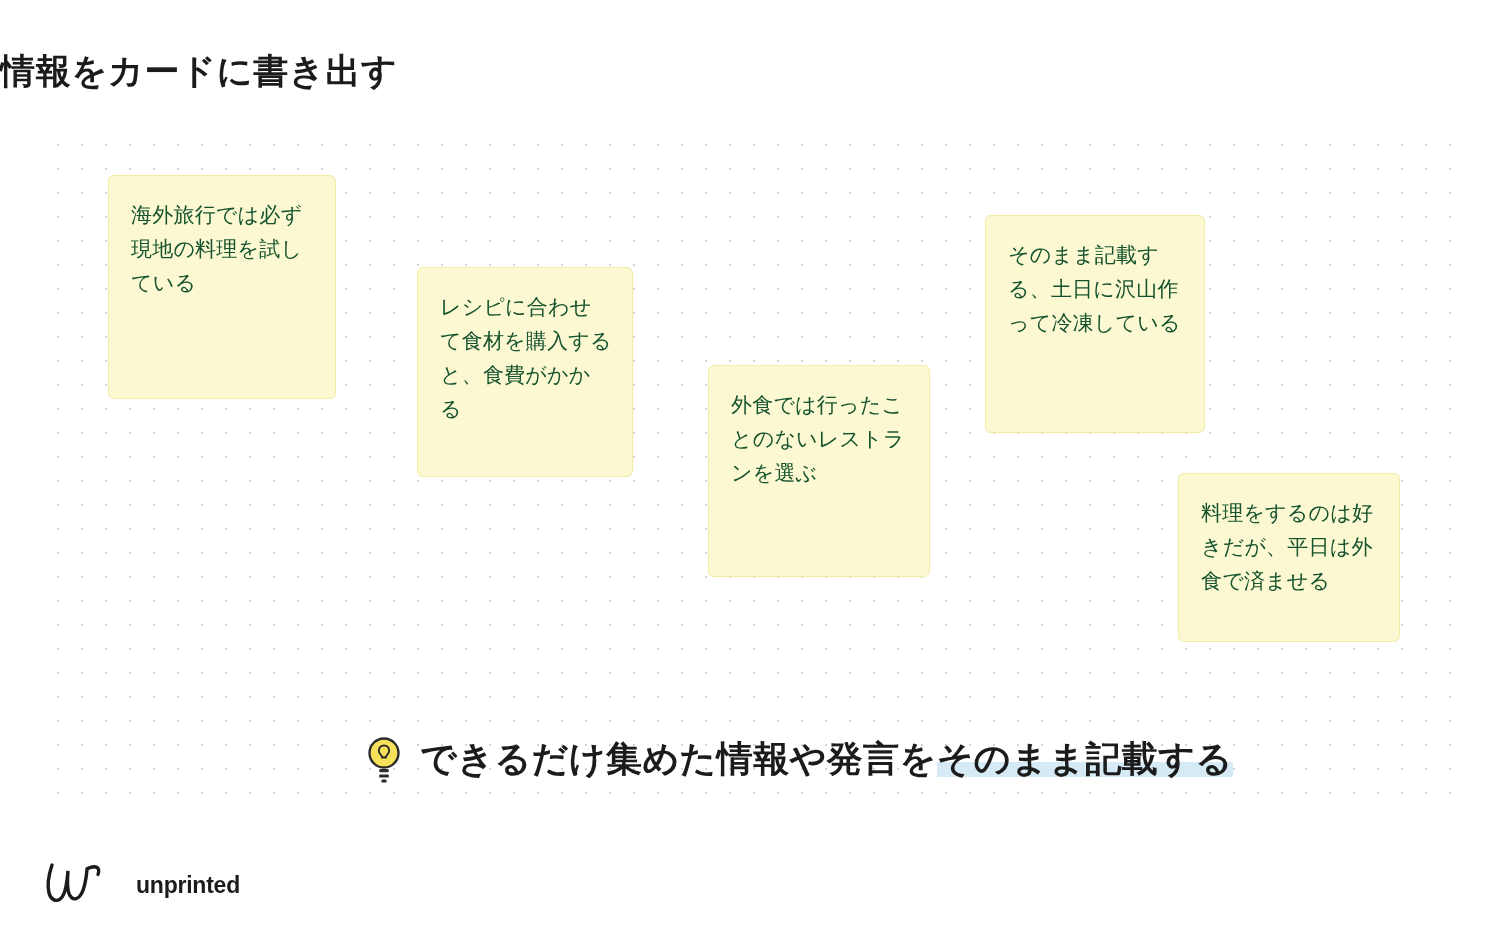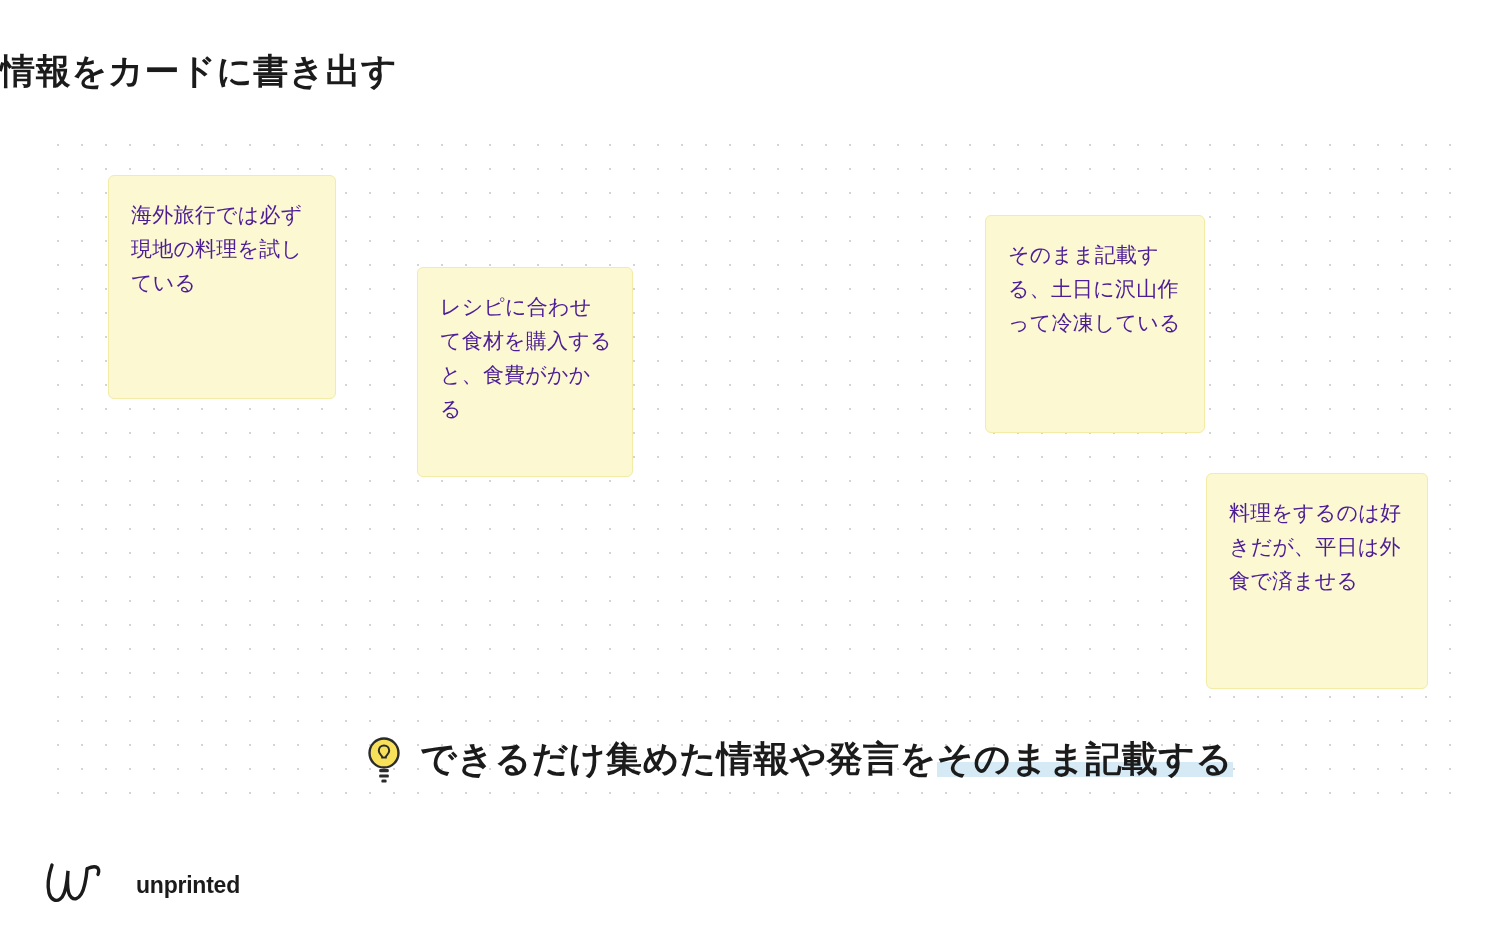--- a/index.html
+++ b/index.html
@@ -45,21 +45,21 @@
   
   .card {
     position: absolute;
     box-sizing: border-box;
     background: #fbf8d2;
     border: 1.5px solid #f2eca6;
     border-radius: 6px;
     padding: 22px 20px 18px 22px;
     font-size: 21px;
     line-height: 1.62;
-    color: #4c1d95;
+    color: #14532d;
     letter-spacing: 0.01em;
     white-space: pre-line;
   }
 
   
   .note {
     position: absolute;
     left: 366px;
     top: 735px;
     display: flex;
@@ -104,24 +104,25 @@
 
 <div class="page-title">情報をカードに書き出す</div>
 
 <div class="canvas">
 
   <div class="card" style="left:68px; top:48px; width:228px; height:224px;">海外旅行では必ず現地の料理を試している</div>
 
   <div class="card" style="left:377px; top:140px; width:216px; height:210px;">レシピに合わせて食材を購入すると、食費がかかる</div>
 
 
+  <div class="card" style="left:668px; top:238px; width:222px; height:212px;">外食では行ったことのないレストランを選ぶ</div>
 
   <div class="card" style="left:945px; top:88px; width:220px; height:218px;">そのまま記載する、土日に沢山作って冷凍している</div>
 
-  <div class="card" style="left:1166px; top:346px; width:222px; height:216px;">料理をするのは好きだが、平日は外食で済ませる</div>
+  <div class="card" style="left:1138px; top:346px; width:222px; height:169px;">料理をするのは好きだが、平日は外食で済ませる</div>
 </div>
 
 <div class="note">
   <span class="bulb">
     <svg width="36" height="48" viewBox="0 0 36 48" aria-hidden="true">
       <circle cx="18" cy="17" r="14.5" fill="#f7e05a" stroke="#2b2b2b" stroke-width="2.4"></circle>
       <path d="M18 9.5c-3 0-5.2 2.4-5.2 5.3 0 2.2 1.3 3.5 2.4 4.6.7.7 1 1.3 1 2.2h3.6c0-.9.3-1.5 1-2.2 1.1-1.1 2.4-2.4 2.4-4.6 0-2.9-2.2-5.3-5.2-5.3z" fill="none" stroke="#2b2b2b" stroke-width="2"></path>
       <rect x="13.2" y="33" width="9.6" height="3.2" rx="1.2" fill="#2b2b2b"></rect>
       <rect x="13.2" y="38.4" width="9.6" height="3.2" rx="1.2" fill="#2b2b2b"></rect>
       <rect x="15.4" y="43.6" width="5.2" height="3" rx="1.2" fill="#2b2b2b"></rect>

